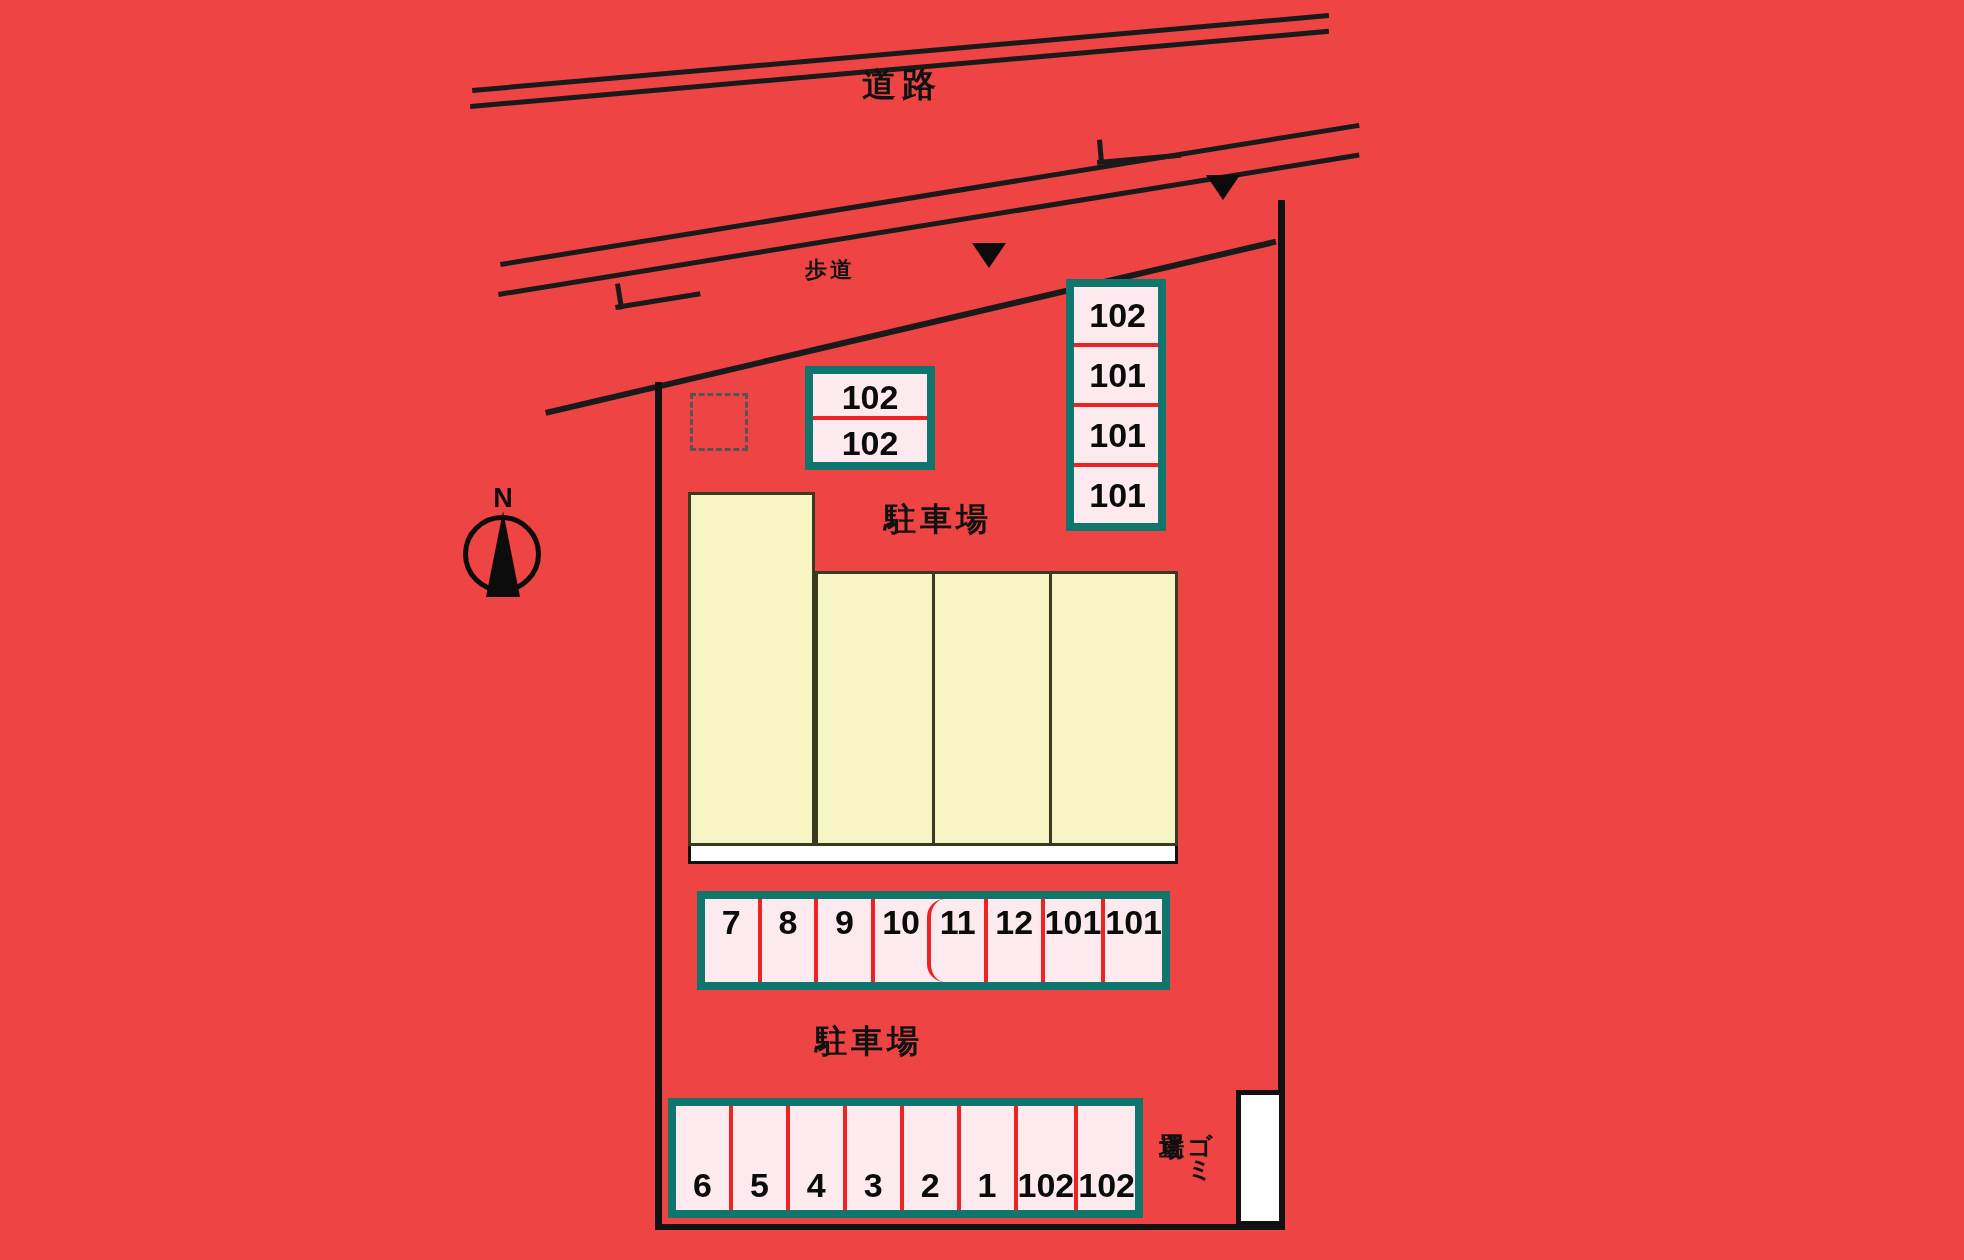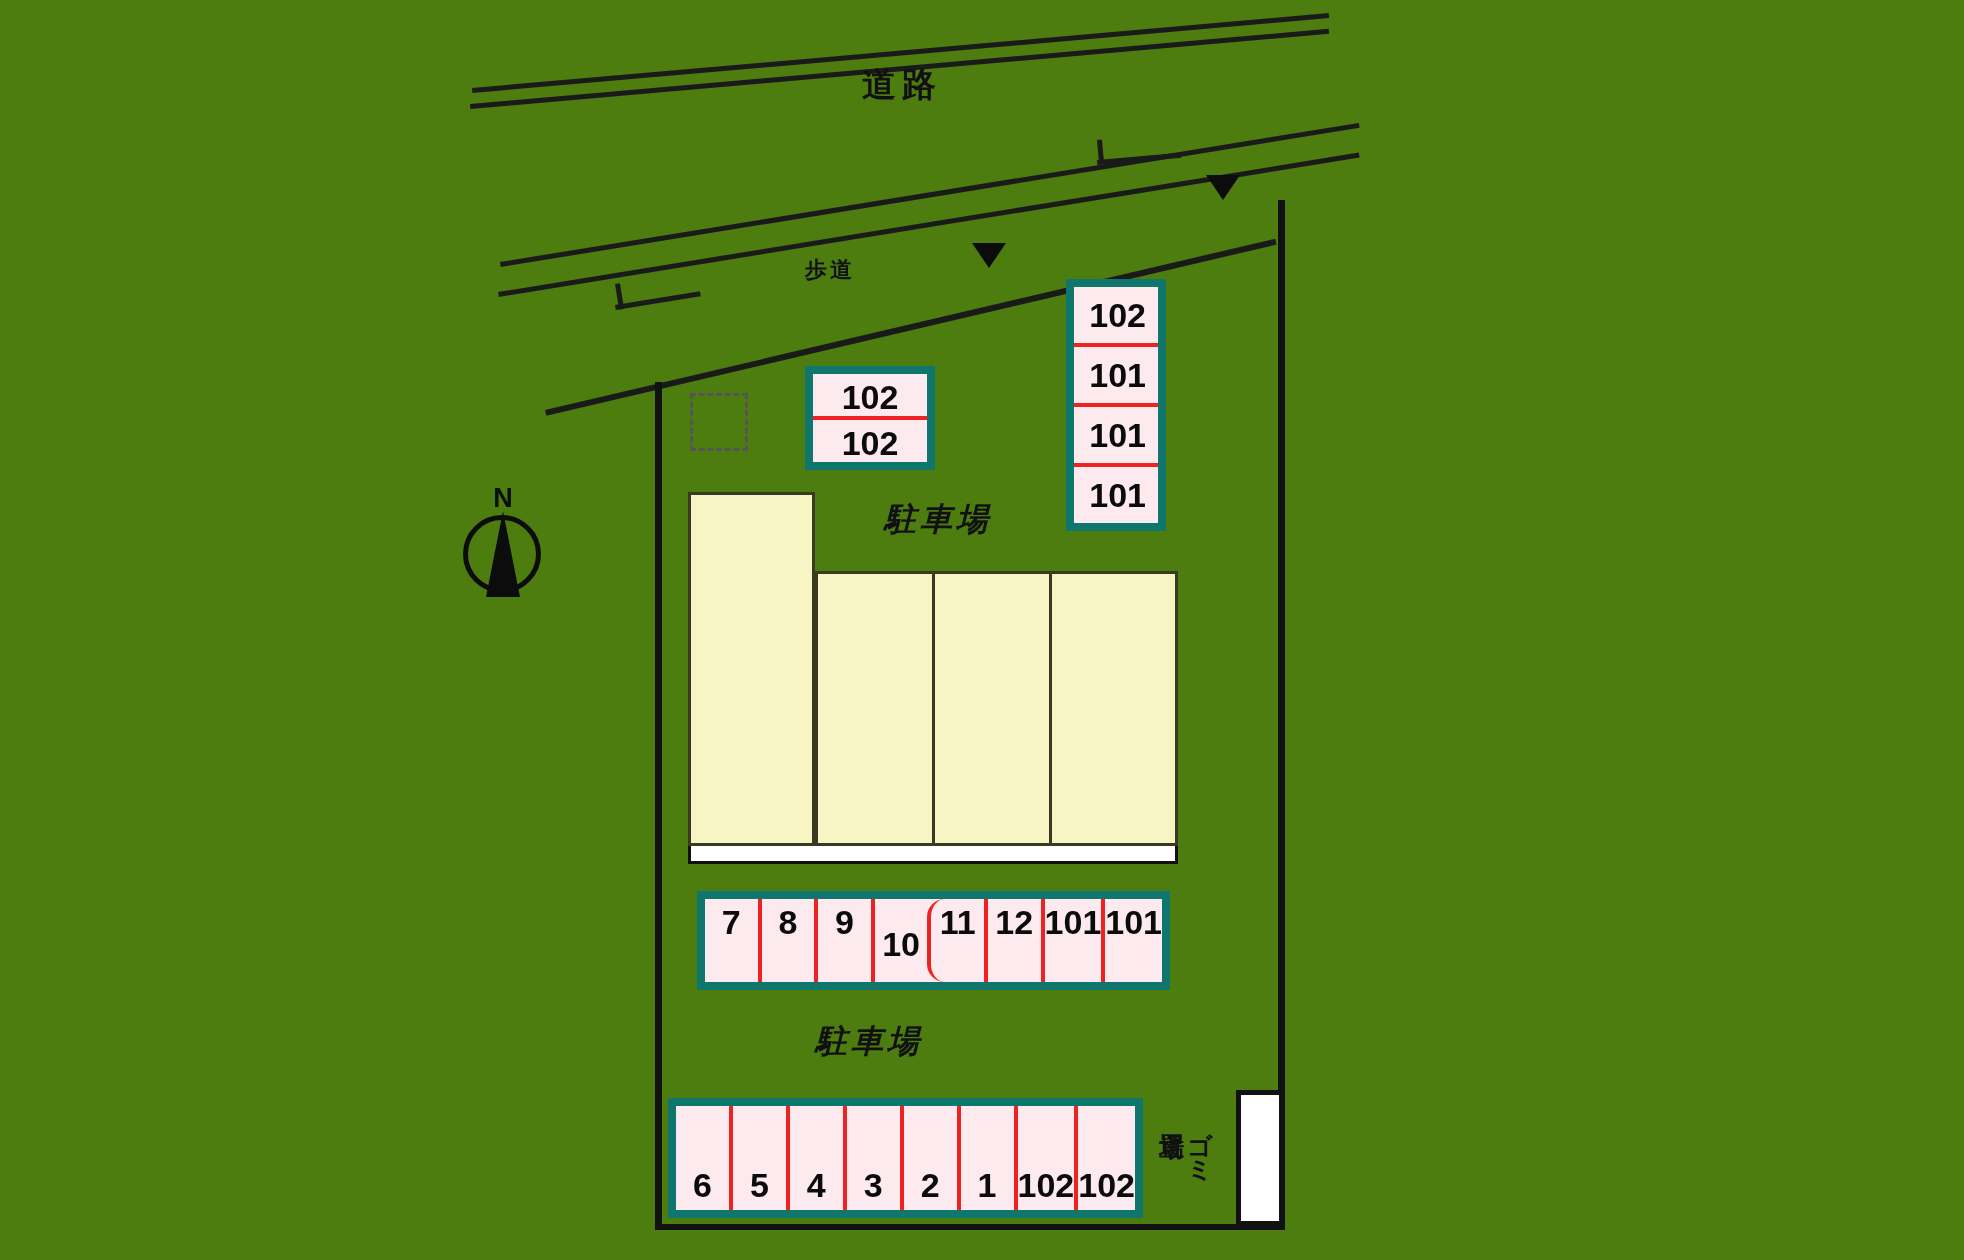--- a/index.html
+++ b/index.html
@@ -7,21 +7,21 @@
     padding: 0;
     background: #ffffff;
   }
   body {
     font-family: "Liberation Sans", "DejaVu Sans", sans-serif;
   }
   #plan {
     position: relative;
     width: 1964px;
     height: 1260px;
-    background: #4d7c0f;
+    background: #ef4444;
     overflow: hidden;
   }
 
   
   .road-line {
     position: absolute;
     background: #1a1a1a;
     transform-origin: 0 0;
   }
 
@@ -29,21 +29,21 @@
   .jp-label {
     position: absolute;
     font-family: "DejaVu Sans", sans-serif;
     font-weight: 700;
     color: #111111;
     white-space: nowrap;
     letter-spacing: 2px;
   }
   .road-label   { font-size: 34px; letter-spacing: 6px; }
   .walk-label   { font-size: 22px; letter-spacing: 3px; }
-  .lot-label    { font-size: 32px; letter-spacing: 4px; font-style: italic; }
+  .lot-label    { font-size: 32px; letter-spacing: 4px; }
 
   
   .boundary {
     position: absolute;
     background: #111111;
   }
 
   
   .tri-down {
     position: absolute;
@@ -251,21 +251,21 @@
   <div class="stall-group horizontal" style="left:697px; top:891px; width:473px; height:99px;">
     <div class="stall" style="flex:1 1 0;">
       <span class="num">7</span>
     </div>
     <div class="stall" style="flex:1 1 0;">
       <span class="num">8</span>
     </div>
     <div class="stall" style="flex:1 1 0;">
       <span class="num">9</span>
     </div>
-    <div class="stall" style="flex:1 1 0;align-items:center;">
+    <div class="stall" style="flex:1 1 0;">
       <span class="num">10</span>
     </div>
     <div class="stall" style="flex:1 1 0;border-radius:18px;">
       <span class="num">11</span>
     </div>
     <div class="stall" style="flex:1 1 0;">
       <span class="num">12</span>
     </div>
     <div class="stall" style="flex:1 1 0;">
       <span class="num">101</span>

